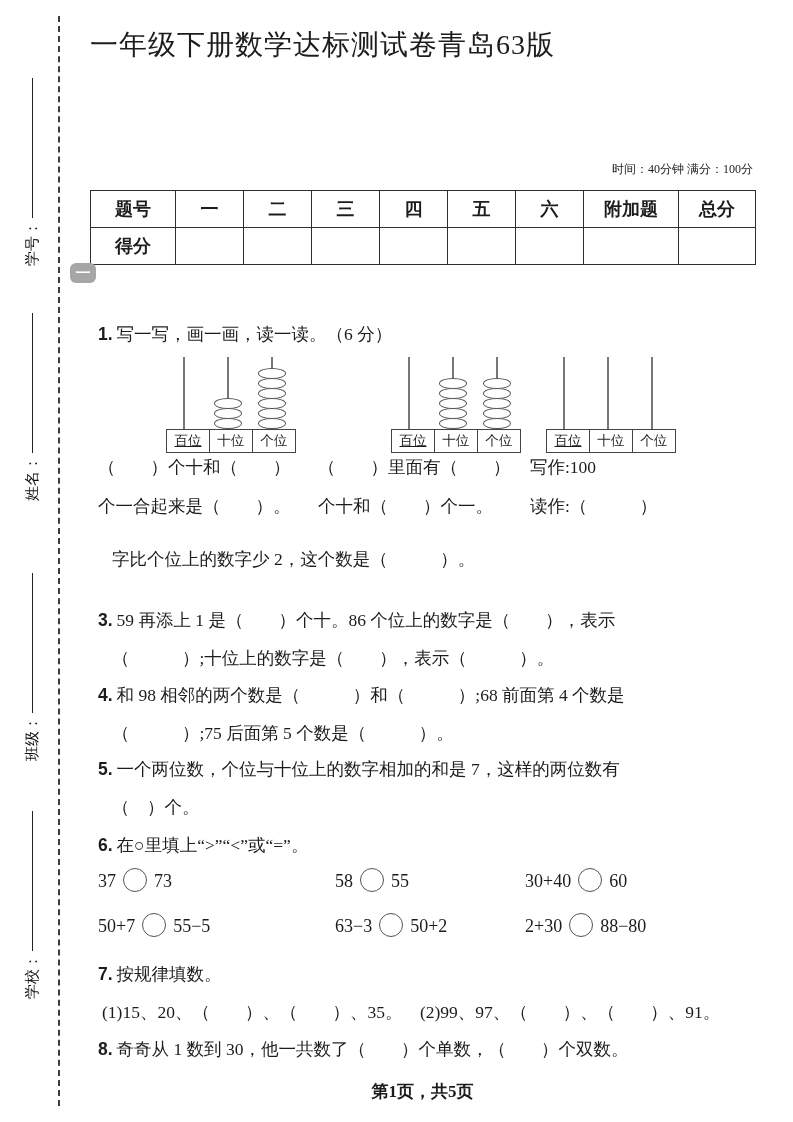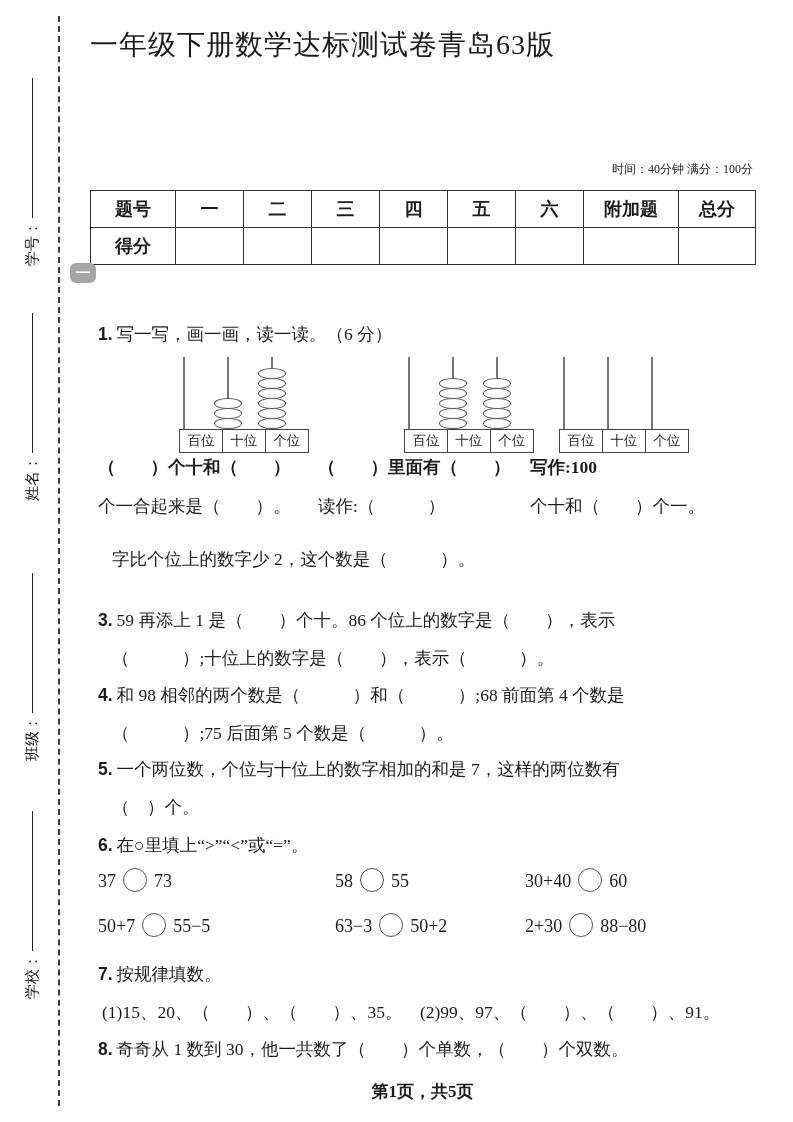--- a/index.html
+++ b/index.html
@@ -51,21 +51,21 @@
   .abacus .rods{display:flex;align-items:flex-end;}
   .rod-col{width:44px;height:72px;position:relative;display:flex;flex-direction:column;
     justify-content:flex-end;align-items:center;}
   .rod{position:absolute;left:50%;top:0;bottom:0;width:2px;margin-left:-1px;background:#777;}
   .bead-stack{position:relative;display:flex;flex-direction:column;align-items:center;}
   .bead{width:28px;height:11px;border:1.5px solid #555;border-radius:50%;background:#fff;
     box-sizing:border-box;margin-top:-1px;}
   .abacus-labels{display:flex;}
   .abacus-label{width:44px;box-sizing:border-box;border:1.2px solid #444;margin-left:-1.2px;
     text-align:center;font-size:13.5px;padding:2px 0;background:#fff;}
-  .abacus-label:first-child{margin-left:17px;}
+  .abacus-label:first-child{margin-left:4px;text-decoration:underline;}
   
   .fill-line{position:absolute;left:8px;width:655px;display:grid;
     grid-template-columns:220px 212px 1fr;font-size:17.5px;}
   
   .cmp-grid{position:absolute;left:8px;width:655px;display:grid;
     grid-template-columns:237px 190px 1fr;row-gap:21px;font-size:18px;align-items:center;}
   .cmp{display:flex;align-items:flex-end;}
   .cmp-circle{display:inline-block;width:22px;height:22px;border:1.6px solid #555;
     border-radius:50%;margin:0 7px;background:#fff;}
   .footer{position:absolute;top:1080px;left:0;width:100%;text-align:center;font-size:17px;font-weight:bold;}
@@ -225,29 +225,29 @@
           </div>
         </div>
         <div class="abacus-labels">
           <div class="abacus-label">百位</div>
           <div class="abacus-label">十位</div>
           <div class="abacus-label">个位</div>
         </div>
     </div>
   </div>
 
-  <div class="fill-line" style="top:455px;font-weight:bold;">
+  <div class="fill-line" style="top:455px;">
     <span>（　　）个十和（　　）</span>
     <span>（　　）里面有（　　）</span>
     <span>写作:100</span>
   </div>
   <div class="fill-line" style="top:494px;">
     <span>个一合起来是（　　）。</span>
+    <span>个十和（　　）个一。</span>
     <span>读作:（　　　）</span>
-    <span>个十和（　　）个一。</span>
   </div>
 
   <div class="q" style="top:533px;">
     <div class="l2">字比个位上的数字少 2，这个数是（　　　）。</div>
   </div>
 
   <div class="q" style="top:608px;">
     <div class="l1"><span class="num">3.</span><span>59 再添上 1 是（　　）个十。86 个位上的数字是（　　），表示</span></div>
     <div class="l2">（　　　）;十位上的数字是（　　），表示（　　　）。</div>
   </div>

